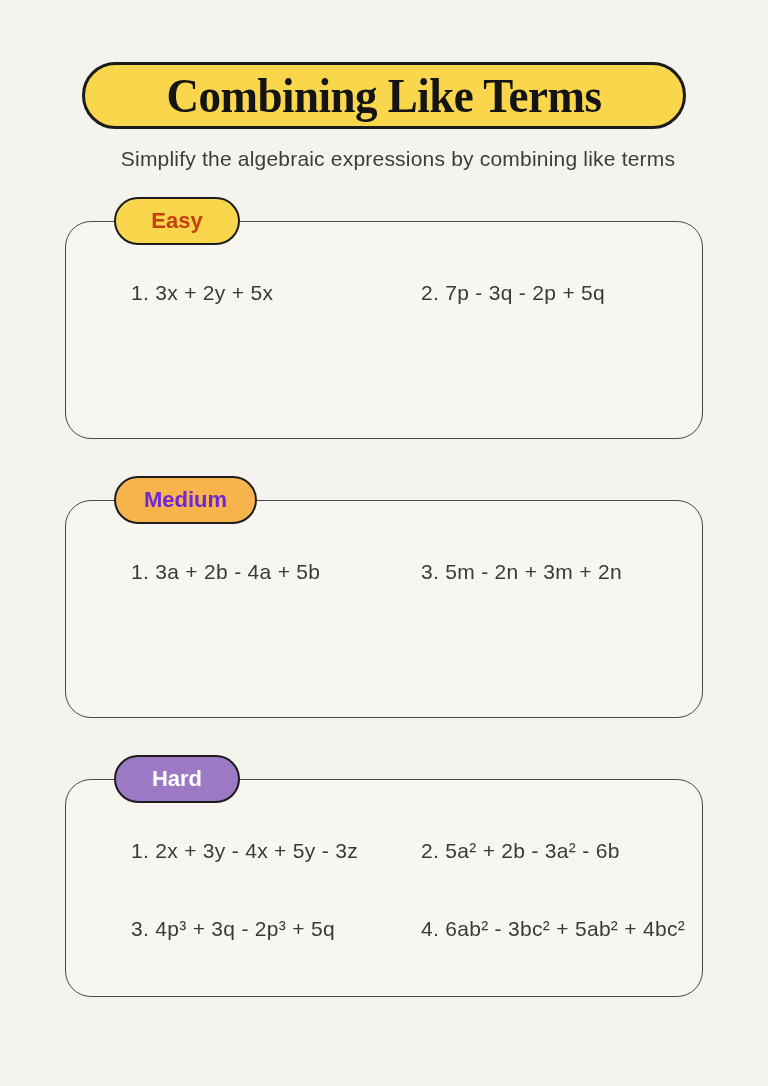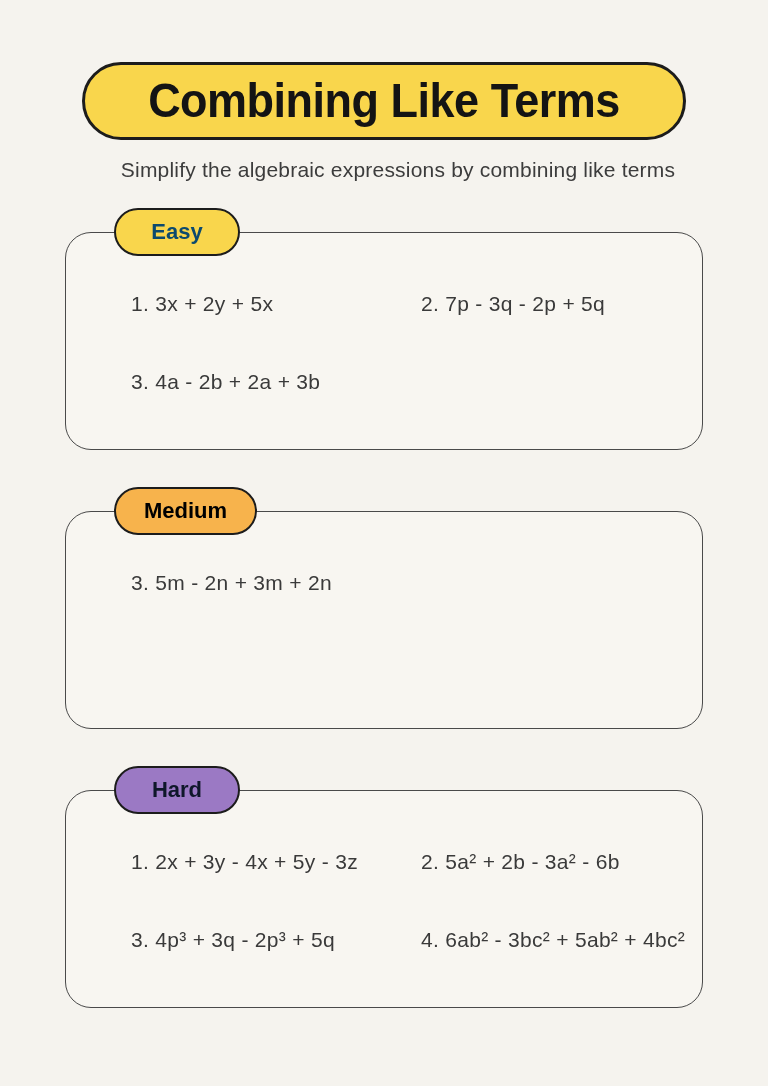--- a/index.html
+++ b/index.html
@@ -8,27 +8,28 @@
     width: 768px;
     height: 1086px;
     background: #F5F3EE;
     font-family: "Liberation Sans", sans-serif;
     overflow: hidden;
   }
 
   
   .title-banner {
     width: 604px;
-    height: 78px;
+    height: 67px;
     margin: 62px auto 0 auto;
     border: 3px solid #1C1C1C;
     border-radius: 42px;
     display: flex;
     align-items: center;
     justify-content: center;
+    font-family: Liberation Serif, serif;
   }
   .title-text {
     font-size: 45px;
     font-weight: bold;
     letter-spacing: -0.5px;
     color: #141414;
     transform: scaleY(1.06);
     white-space: nowrap;
   }
 
@@ -91,41 +92,41 @@
 </head>
 <body style="background: rgb(245, 243, 238);">
 
 <div class="title-banner" style="background-color: rgb(249, 214, 76);">
   <div class="title-text" style="color: rgb(20, 20, 20);">Combining Like Terms</div>
 </div>
 
 <div class="subtitle" style="color: rgb(60, 60, 60); margin-left: 28px;">Simplify the algebraic expressions by combining like terms</div>
 
 <div class="section first">
-  <div class="difficulty-pill" style="background-color: rgb(249, 214, 76); color: #0c4a6e;">Easy</div>
+  <div class="difficulty-pill" style="background-color: rgb(249, 214, 76); color: #c2410c;">Easy</div>
   <div class="problem-box">
     <div class="problems-grid">
       <div class="problem">1. 3x + 2y + 5x</div>
       <div class="problem">2. 7p - 3q - 2p + 5q</div>
-      <div class="problem">3. 4a - 2b + 2a + 3b</div>
     </div>
   </div>
 </div>
 
 <div class="section">
-  <div class="difficulty-pill" style="background-color: rgb(247, 179, 76); color: #000000;">Medium</div>
+  <div class="difficulty-pill" style="background-color: rgb(247, 179, 76); color: #6d28d9;">Medium</div>
   <div class="problem-box">
     <div class="problems-grid">
+      <div class="problem">1. 3a + 2b - 4a + 5b</div>
       <div class="problem">3. 5m - 2n + 3m + 2n</div>
     </div>
   </div>
 </div>
 
 <div class="section">
-  <div class="difficulty-pill" style="background-color: rgb(155, 121, 196); color: #0f172a;">Hard</div>
+  <div class="difficulty-pill" style="background-color: rgb(155, 121, 196); color: #ffffff;">Hard</div>
   <div class="problem-box">
     <div class="problems-grid">
       <div class="problem">1. 2x + 3y - 4x + 5y - 3z</div>
       <div class="problem">2. 5a² + 2b - 3a² - 6b</div>
       <div class="problem">3. 4p³ + 3q - 2p³ + 5q</div>
       <div class="problem">4. 6ab² - 3bc² + 5ab² + 4bc²</div>
     </div>
   </div>
 </div>
 

